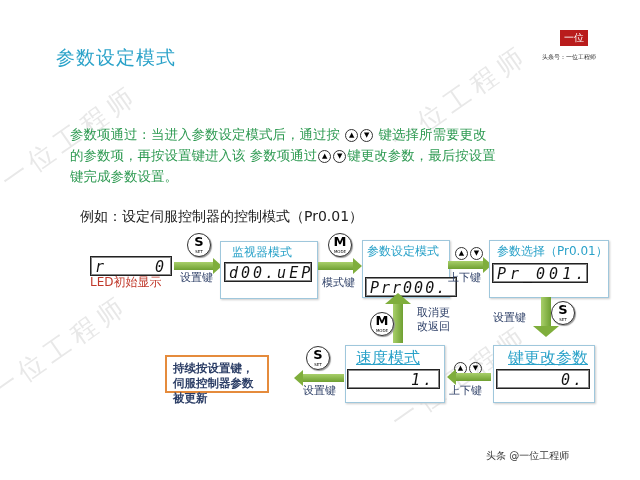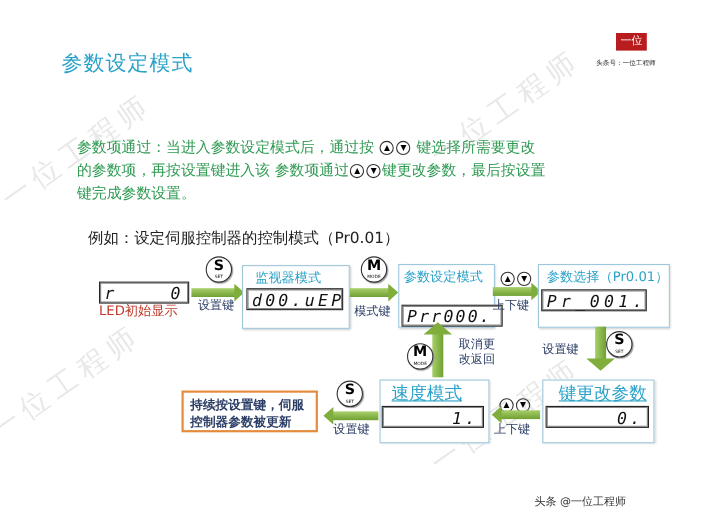--- a/index.html
+++ b/index.html
@@ -21,21 +21,21 @@
   .harrow:after{content:"";position:absolute;right:-8px;top:-4px;border-left:9px solid #7fae3c;border-top:8px solid transparent;border-bottom:8px solid transparent;}
   .harrow.left:after{right:auto;left:-8px;border-left:none;border-right:9px solid #7fae3c;}
   .varrow{position:absolute;width:10px;background:linear-gradient(90deg,#a8cf6a,#6fa032);}
   .varrow.down:after{content:"";position:absolute;bottom:-10px;left:-8px;border-top:11px solid #7fae3c;border-left:13px solid transparent;border-right:13px solid transparent;}
   .varrow.up:before{content:"";position:absolute;top:-10px;left:-8px;border-bottom:11px solid #7fae3c;border-left:13px solid transparent;border-right:13px solid transparent;}
   .circ{position:absolute;width:22px;height:22px;border:1px solid #333;border-radius:50%;background:#fff;text-align:center;box-shadow:1px 1px 1px #999;}
   .circ .big{display:block;font-size:13px;font-weight:bold;line-height:14px;margin-top:1px;}
   .circ .small{display:block;font-size:4px;line-height:5px;}
   .updown{position:absolute;white-space:nowrap;}
   .updown span{display:inline-block;width:11px;height:11px;border:1px solid #333;border-radius:50%;font-size:7px;line-height:11px;text-align:center;margin-right:2px;}
-  .note{left:165px;top:355px;width:124px;height:38px;border:2px solid #e58b3c;background:#fff;font-size:11.5px;color:#2c3e66;padding:4px 6px;box-sizing:border-box;line-height:15px;font-weight:bold;}
+  .note{left:165px;top:355px;width:104px;height:38px;border:2px solid #e58b3c;background:#fff;font-size:11.5px;color:#2c3e66;padding:4px 6px;box-sizing:border-box;line-height:15px;font-weight:bold;}
   .led-init{left:90px;top:274px;font-size:12px;color:#c0392b;}
   .footer{left:486px;top:449px;font-size:10px;color:#333;}
 </style>
 </head>
 <body>
 
 <div class="wm" style="left:-10px;top:120px;">一位工程师</div>
 <div class="wm" style="left:380px;top:80px;">一位工程师</div>
 <div class="wm" style="left:-20px;top:330px;">一位工程师</div>
 <div class="wm" style="left:380px;top:360px;">一位工程师</div>

